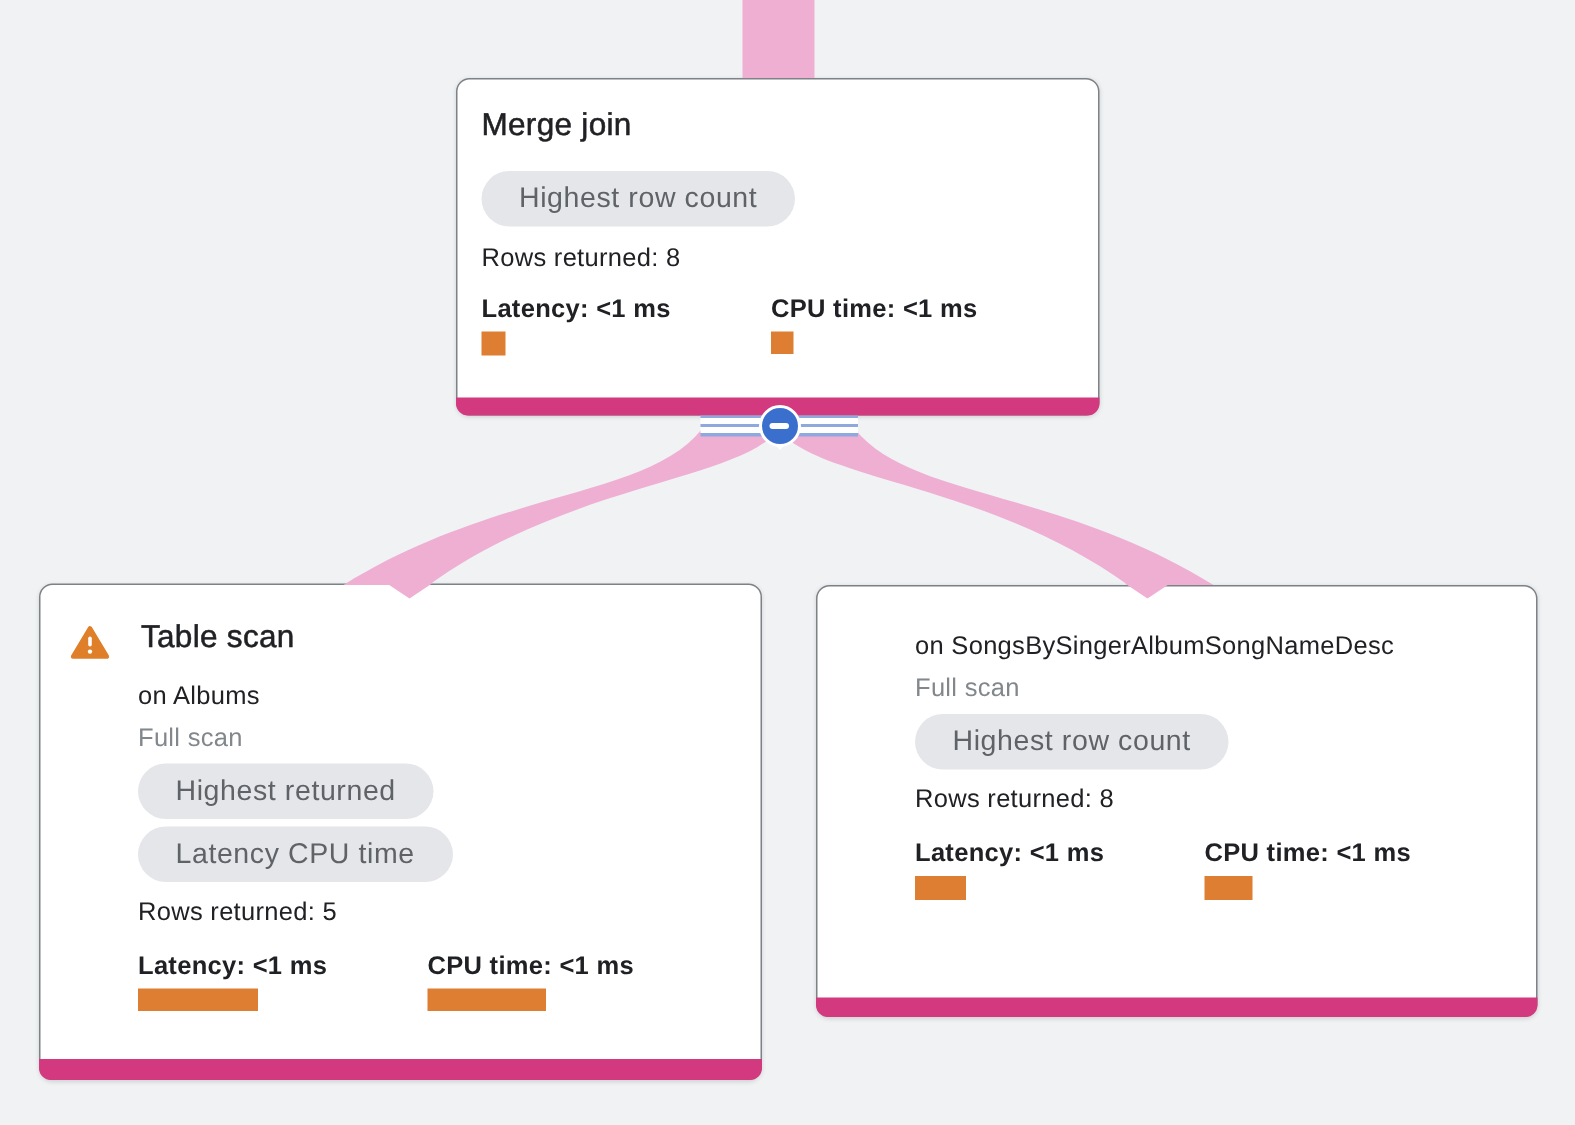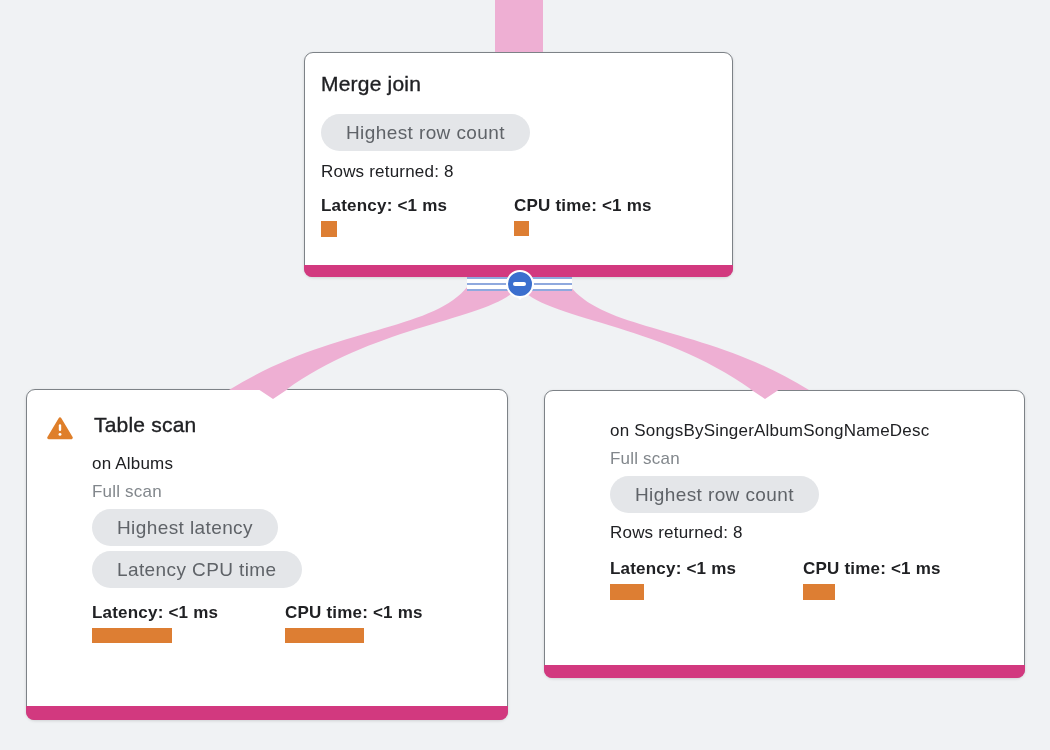--- a/index.html
+++ b/index.html
@@ -140,23 +140,24 @@
           <path d="M12 2.5 L22.5 20 H1.5 Z" fill="var(--warning-orange)" stroke="var(--warning-orange)" stroke-width="2.6" stroke-linejoin="round"></path>
           <rect x="10.9" y="7.6" width="2.2" height="6.2" rx="1.1" fill="#fff"></rect>
           <circle cx="12" cy="16.9" r="1.35" fill="#fff"></circle>
         </svg>
         <div class="node-title">Table scan</div>
       </div>
       <div class="scan-indent">
         <div class="line target-line">on Albums</div>
         <div class="line muted fullscan-line">Full scan</div>
         <div class="badge-stack">
-          <span class="badge">Highest latency</span>
+          <span class="badge">Highest returned</span>
           <span class="badge">Latency CPU time</span>
         </div>
+        <div class="line rows-line">Rows returned: 5</div>
         <div class="metric-row">
           <div class="metric-col latency">
             <div class="line">Latency: &lt;1 ms</div>
             <div class="metric-bar" style="width:80px;height:15px"></div>
           </div>
           <div class="metric-col cpu">
             <div class="line">CPU time: &lt;1 ms</div>
             <div class="metric-bar" style="width:79px;height:15px"></div>
           </div>
         </div>

